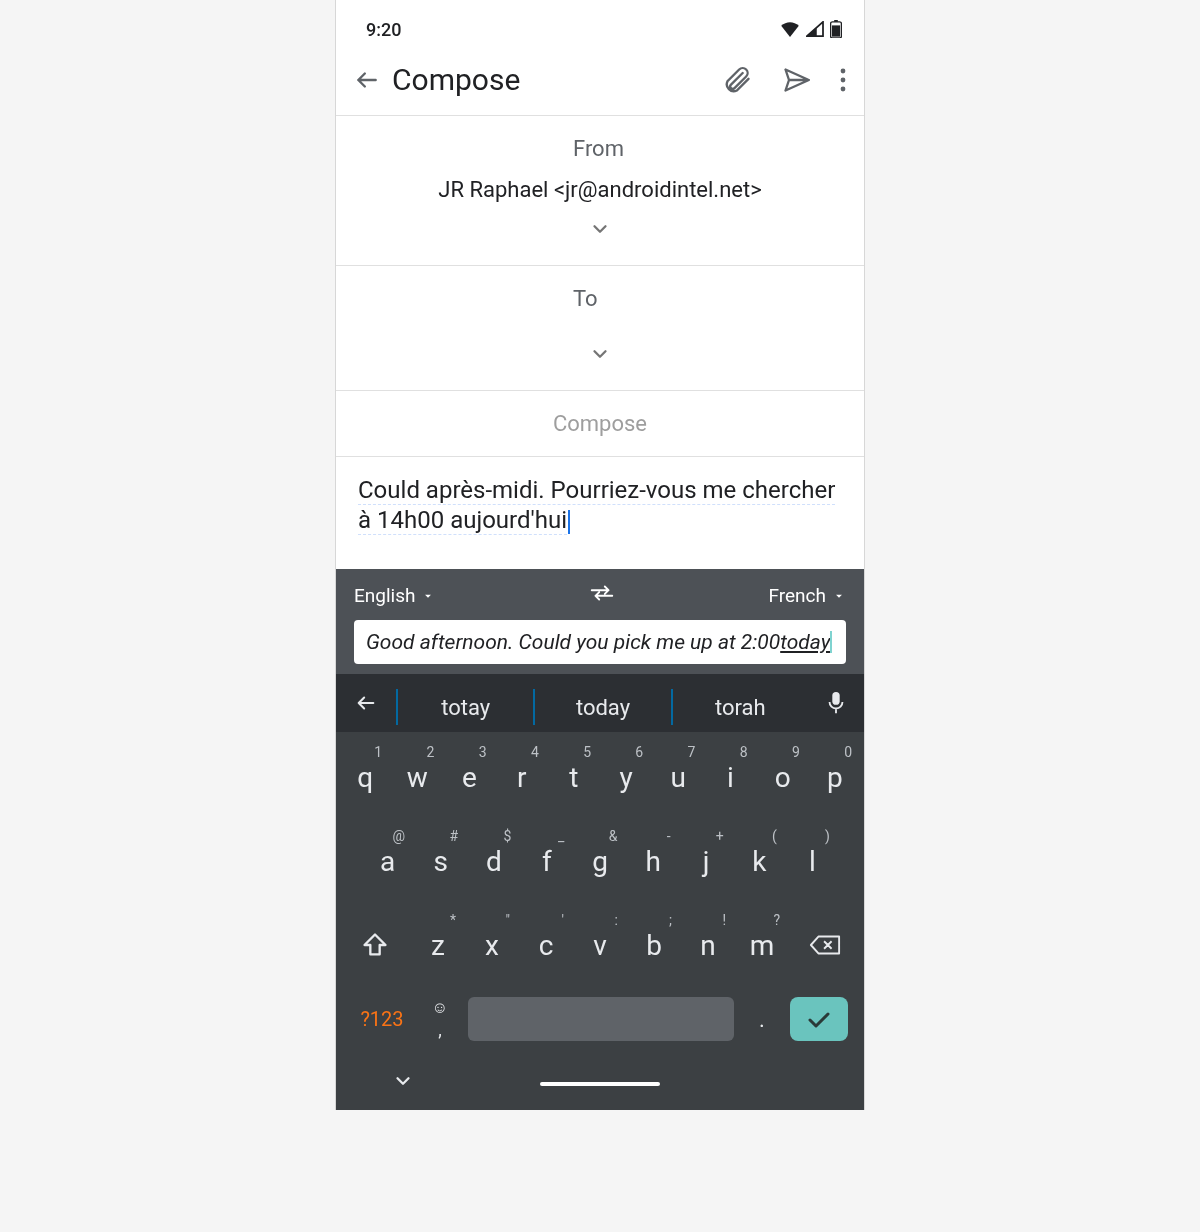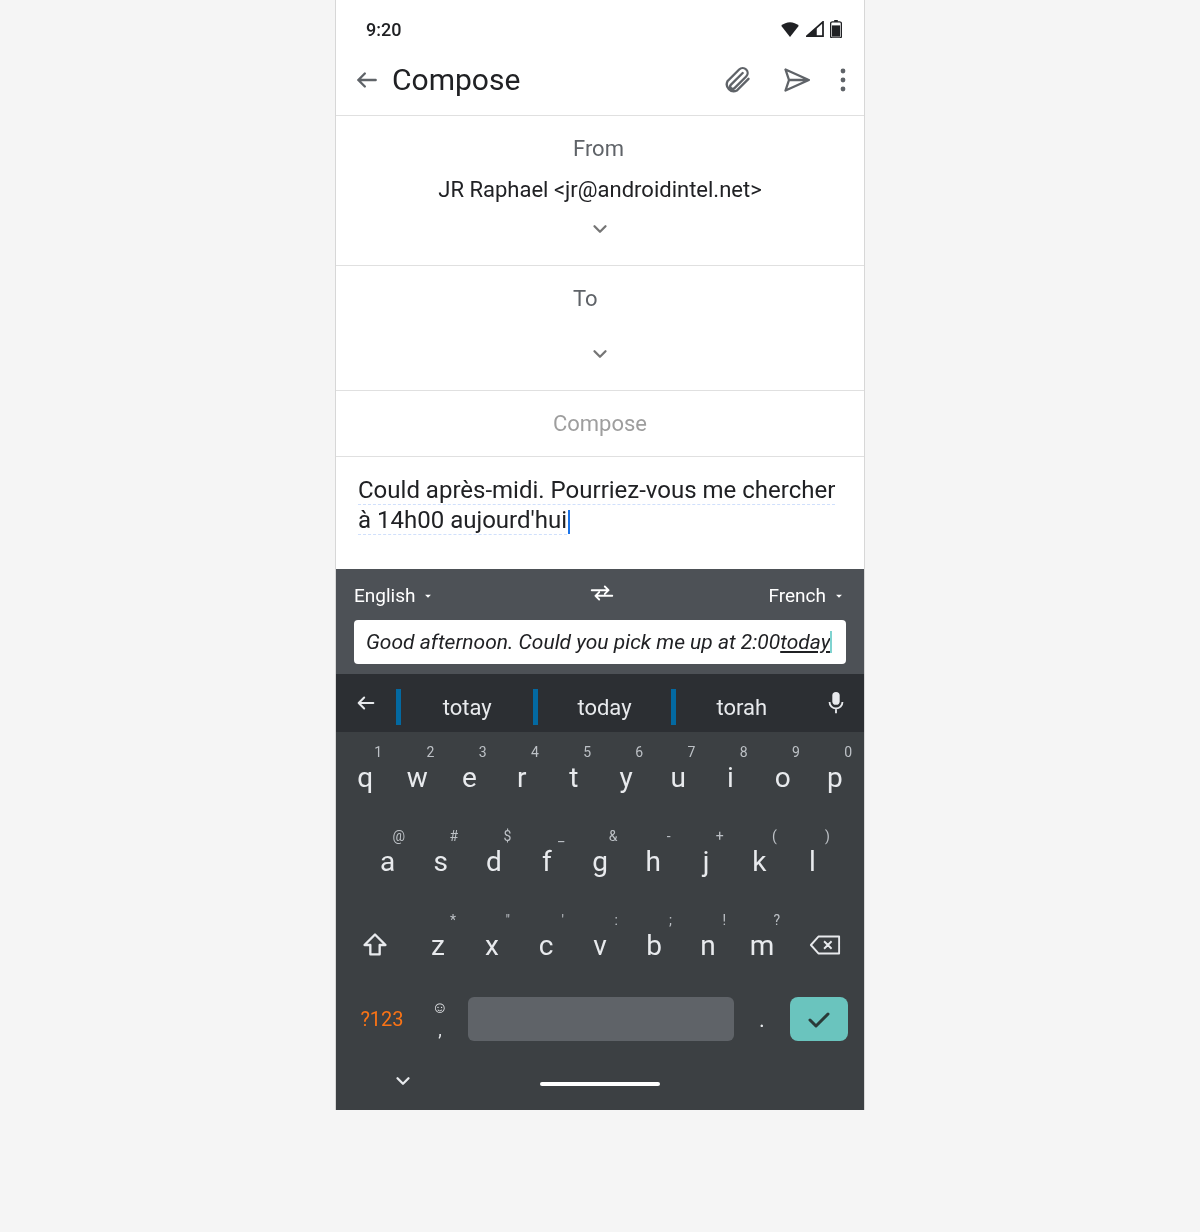--- a/index.html
+++ b/index.html
@@ -133,21 +133,21 @@
     align-items: center;
     height: 58px;
     font-size: 22px;
   }
   .sugg-back { width: 60px; display:flex; align-items:center; justify-content:center; }
   .sugg {
     flex: 1;
     display: flex;
     align-items: center;
     justify-content: center;
-    border-left: 5px solid #0369a1;
+    border-left: 2px solid #0369a1;
     height: 36px;
     cursor: pointer;
     margin-top: 8px;
   }
   .sugg:first-of-type { border-left: none; }
   .mic { width: 56px; display:flex; align-items:center; justify-content:center; }
 
   
   .keyboard {
     background: #3c4043;

